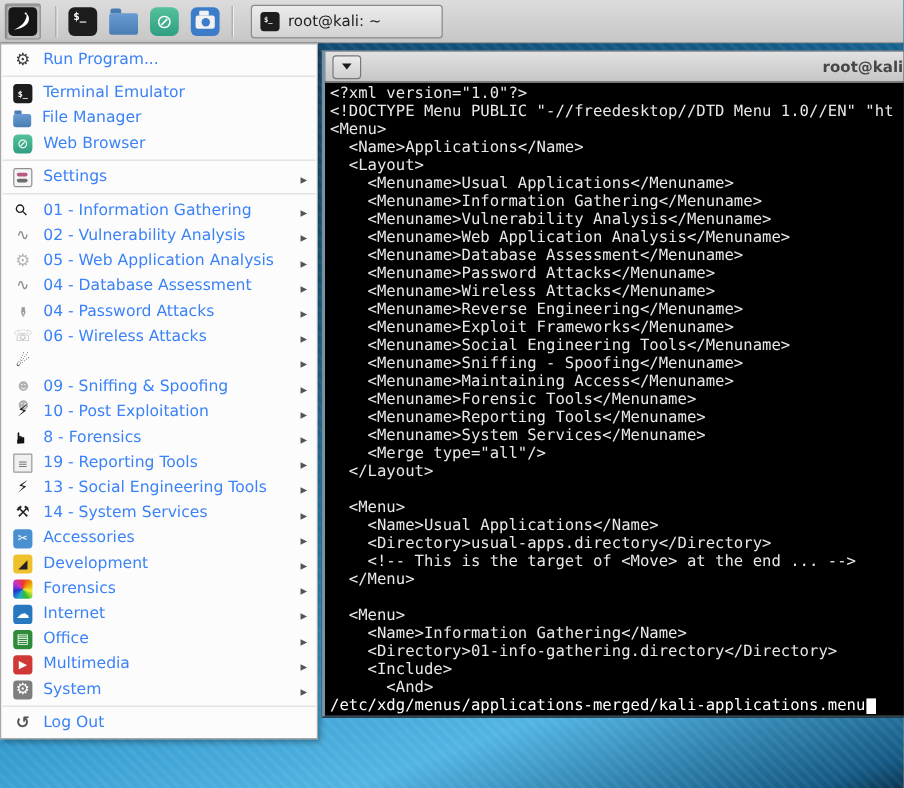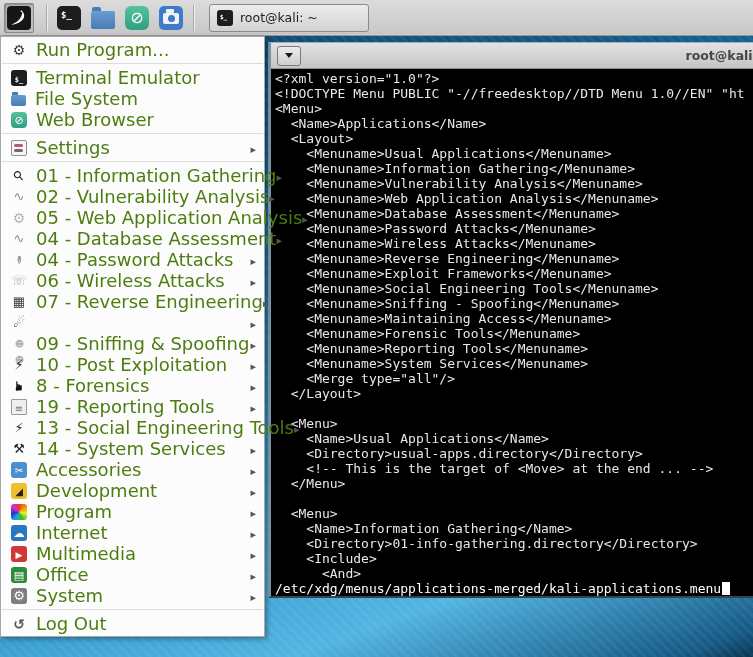--- a/index.html
+++ b/index.html
@@ -61,21 +61,21 @@
   .win-btn .lbl { font-size:12.5px; color:#222; white-space:nowrap; overflow:hidden; }
 
   
   .menu-popup {
     position:absolute; top:36px; left:0; width:265px;
     background:#fcfcfc; border:1px solid #a8a8a8;
     box-shadow:2px 2px 5px rgba(0,0,0,.35);
     padding:2px 0;
   }
   .menu-item { height:21px; display:flex; align-items:center; padding:0 8px 0 10px; cursor:default; }
-  .menu-item .menu-label { font-size:18px; color:#4d7c0f; white-space:nowrap; }
+  .menu-item .menu-label { font-size:13px; color:#3b82f6; white-space:nowrap; }
   .menu-sep { border-top:1px solid #dcdcdc; margin:3px 1px; }
   .menu-arrow { margin-left:auto; }
   .menu-arrow::before { content:"▸"; color:#555; font-size:11px; }
 
   .mi { width:16px; height:16px; flex:none; margin-right:9px; text-align:center;
     font-size:13px; line-height:16px; display:inline-block; }
   .mi::before { display:inline-block; }
 
   .ic-run-gear::before   { content:"⚙"; color:#3a3a3a; font-size:14px; }
   .ic-terminal { background:#1d1d1d; border-radius:3px; }
@@ -202,21 +202,21 @@
       <span class="mi ic-run-gear"></span>
       <span class="menu-label">Run Program...</span>
     </div>
     <div class="menu-sep"></div>
     <div class="menu-item">
       <span class="mi ic-terminal"></span>
       <span class="menu-label">Terminal Emulator</span>
     </div>
     <div class="menu-item">
       <span class="mi ic-folder"></span>
-      <span class="menu-label">File System</span>
+      <span class="menu-label">File Manager</span>
     </div>
     <div class="menu-item">
       <span class="mi ic-browser"></span>
       <span class="menu-label">Web Browser</span>
     </div>
     <div class="menu-sep"></div>
     <div class="menu-item">
       <span class="mi ic-settings"></span>
       <span class="menu-label">Settings</span>
       <span class="menu-arrow"></span>
@@ -246,25 +246,20 @@
       <span class="mi ic-key"></span>
       <span class="menu-label">04 - Password Attacks</span>
       <span class="menu-arrow"></span>
     </div>
     <div class="menu-item">
       <span class="mi ic-phone"></span>
       <span class="menu-label">06 - Wireless Attacks</span>
       <span class="menu-arrow"></span>
     </div>
     <div class="menu-item">
-      <span class="mi ic-chip"></span>
-      <span class="menu-label">07 - Reverse Engineering</span>
-      <span class="menu-arrow"></span>
-    </div>
-    <div class="menu-item">
       <span class="mi ic-dart"></span>
       <span class="menu-arrow"></span>
     </div>
     <div class="menu-item">
       <span class="mi ic-people"></span>
       <span class="menu-label">09 - Sniffing &amp; Spoofing</span>
       <span class="menu-arrow"></span>
     </div>
     <div class="menu-item">
       <span class="mi ic-runner"></span>
@@ -296,39 +291,39 @@
       <span class="menu-label">Accessories</span>
       <span class="menu-arrow"></span>
     </div>
     <div class="menu-item">
       <span class="mi ic-development"></span>
       <span class="menu-label">Development</span>
       <span class="menu-arrow"></span>
     </div>
     <div class="menu-item">
       <span class="mi ic-graphics"></span>
-      <span class="menu-label">Program</span>
+      <span class="menu-label">Forensics</span>
       <span class="menu-arrow"></span>
     </div>
     <div class="menu-item">
       <span class="mi ic-internet"></span>
       <span class="menu-label">Internet</span>
       <span class="menu-arrow"></span>
     </div>
     <div class="menu-item">
+      <span class="mi ic-office"></span>
+      <span class="menu-label">Office</span>
+      <span class="menu-arrow"></span>
+    </div>
+    <div class="menu-item">
       <span class="mi ic-multimedia"></span>
       <span class="menu-label">Multimedia</span>
       <span class="menu-arrow"></span>
     </div>
     <div class="menu-item">
-      <span class="mi ic-office"></span>
-      <span class="menu-label">Office</span>
-      <span class="menu-arrow"></span>
-    </div>
-    <div class="menu-item">
       <span class="mi ic-system"></span>
       <span class="menu-label">System</span>
       <span class="menu-arrow"></span>
     </div>
     <div class="menu-sep"></div>
     <div class="menu-item">
       <span class="mi ic-logout"></span>
       <span class="menu-label">Log Out</span>
     </div>
   </div>

